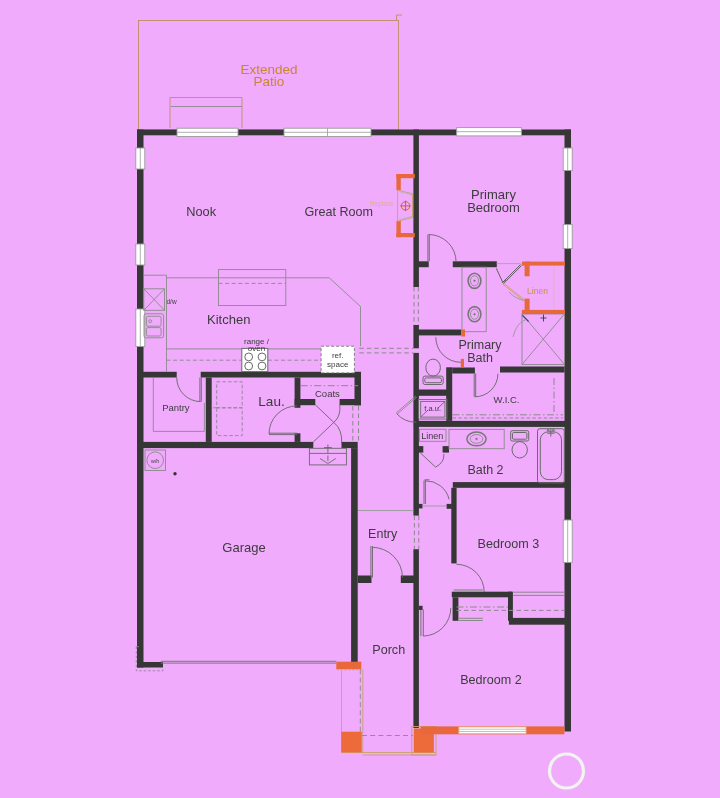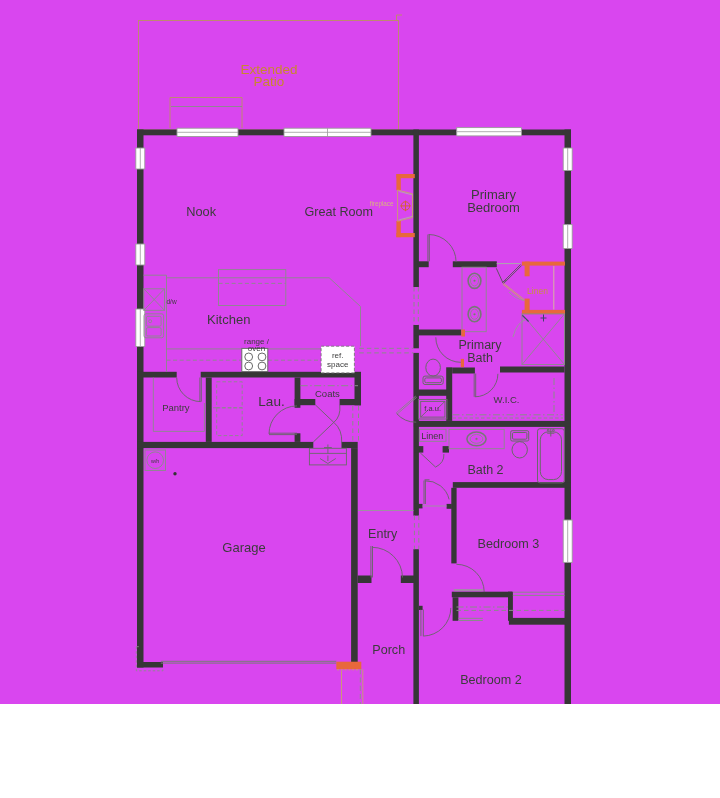--- a/index.html
+++ b/index.html
@@ -1,16 +1,16 @@
 <!DOCTYPE html>
 <html><head>
 <meta charset="utf-8">
 <style>
 html,body{margin:0;padding:0;background:#ffffff;}
-#plan{position:relative;width:720px;height:704px;background:#d946ef;}
+#plan{position:relative;width:720px;height:798px;background:#f0abfc;}
 svg{position:absolute;top:0;left:0;}
 text{font-family:"Liberation Sans",sans-serif;fill:#3c3c3c;}
 </style>
 </head>
 <body>
 <div id="plan">
 <svg width="720" height="798" viewBox="0 0 720 798">
 
 <g stroke="#bb9064" stroke-width="0.9" fill="none">
   <rect x="138.5" y="20.5" width="260" height="109.5"></rect>

